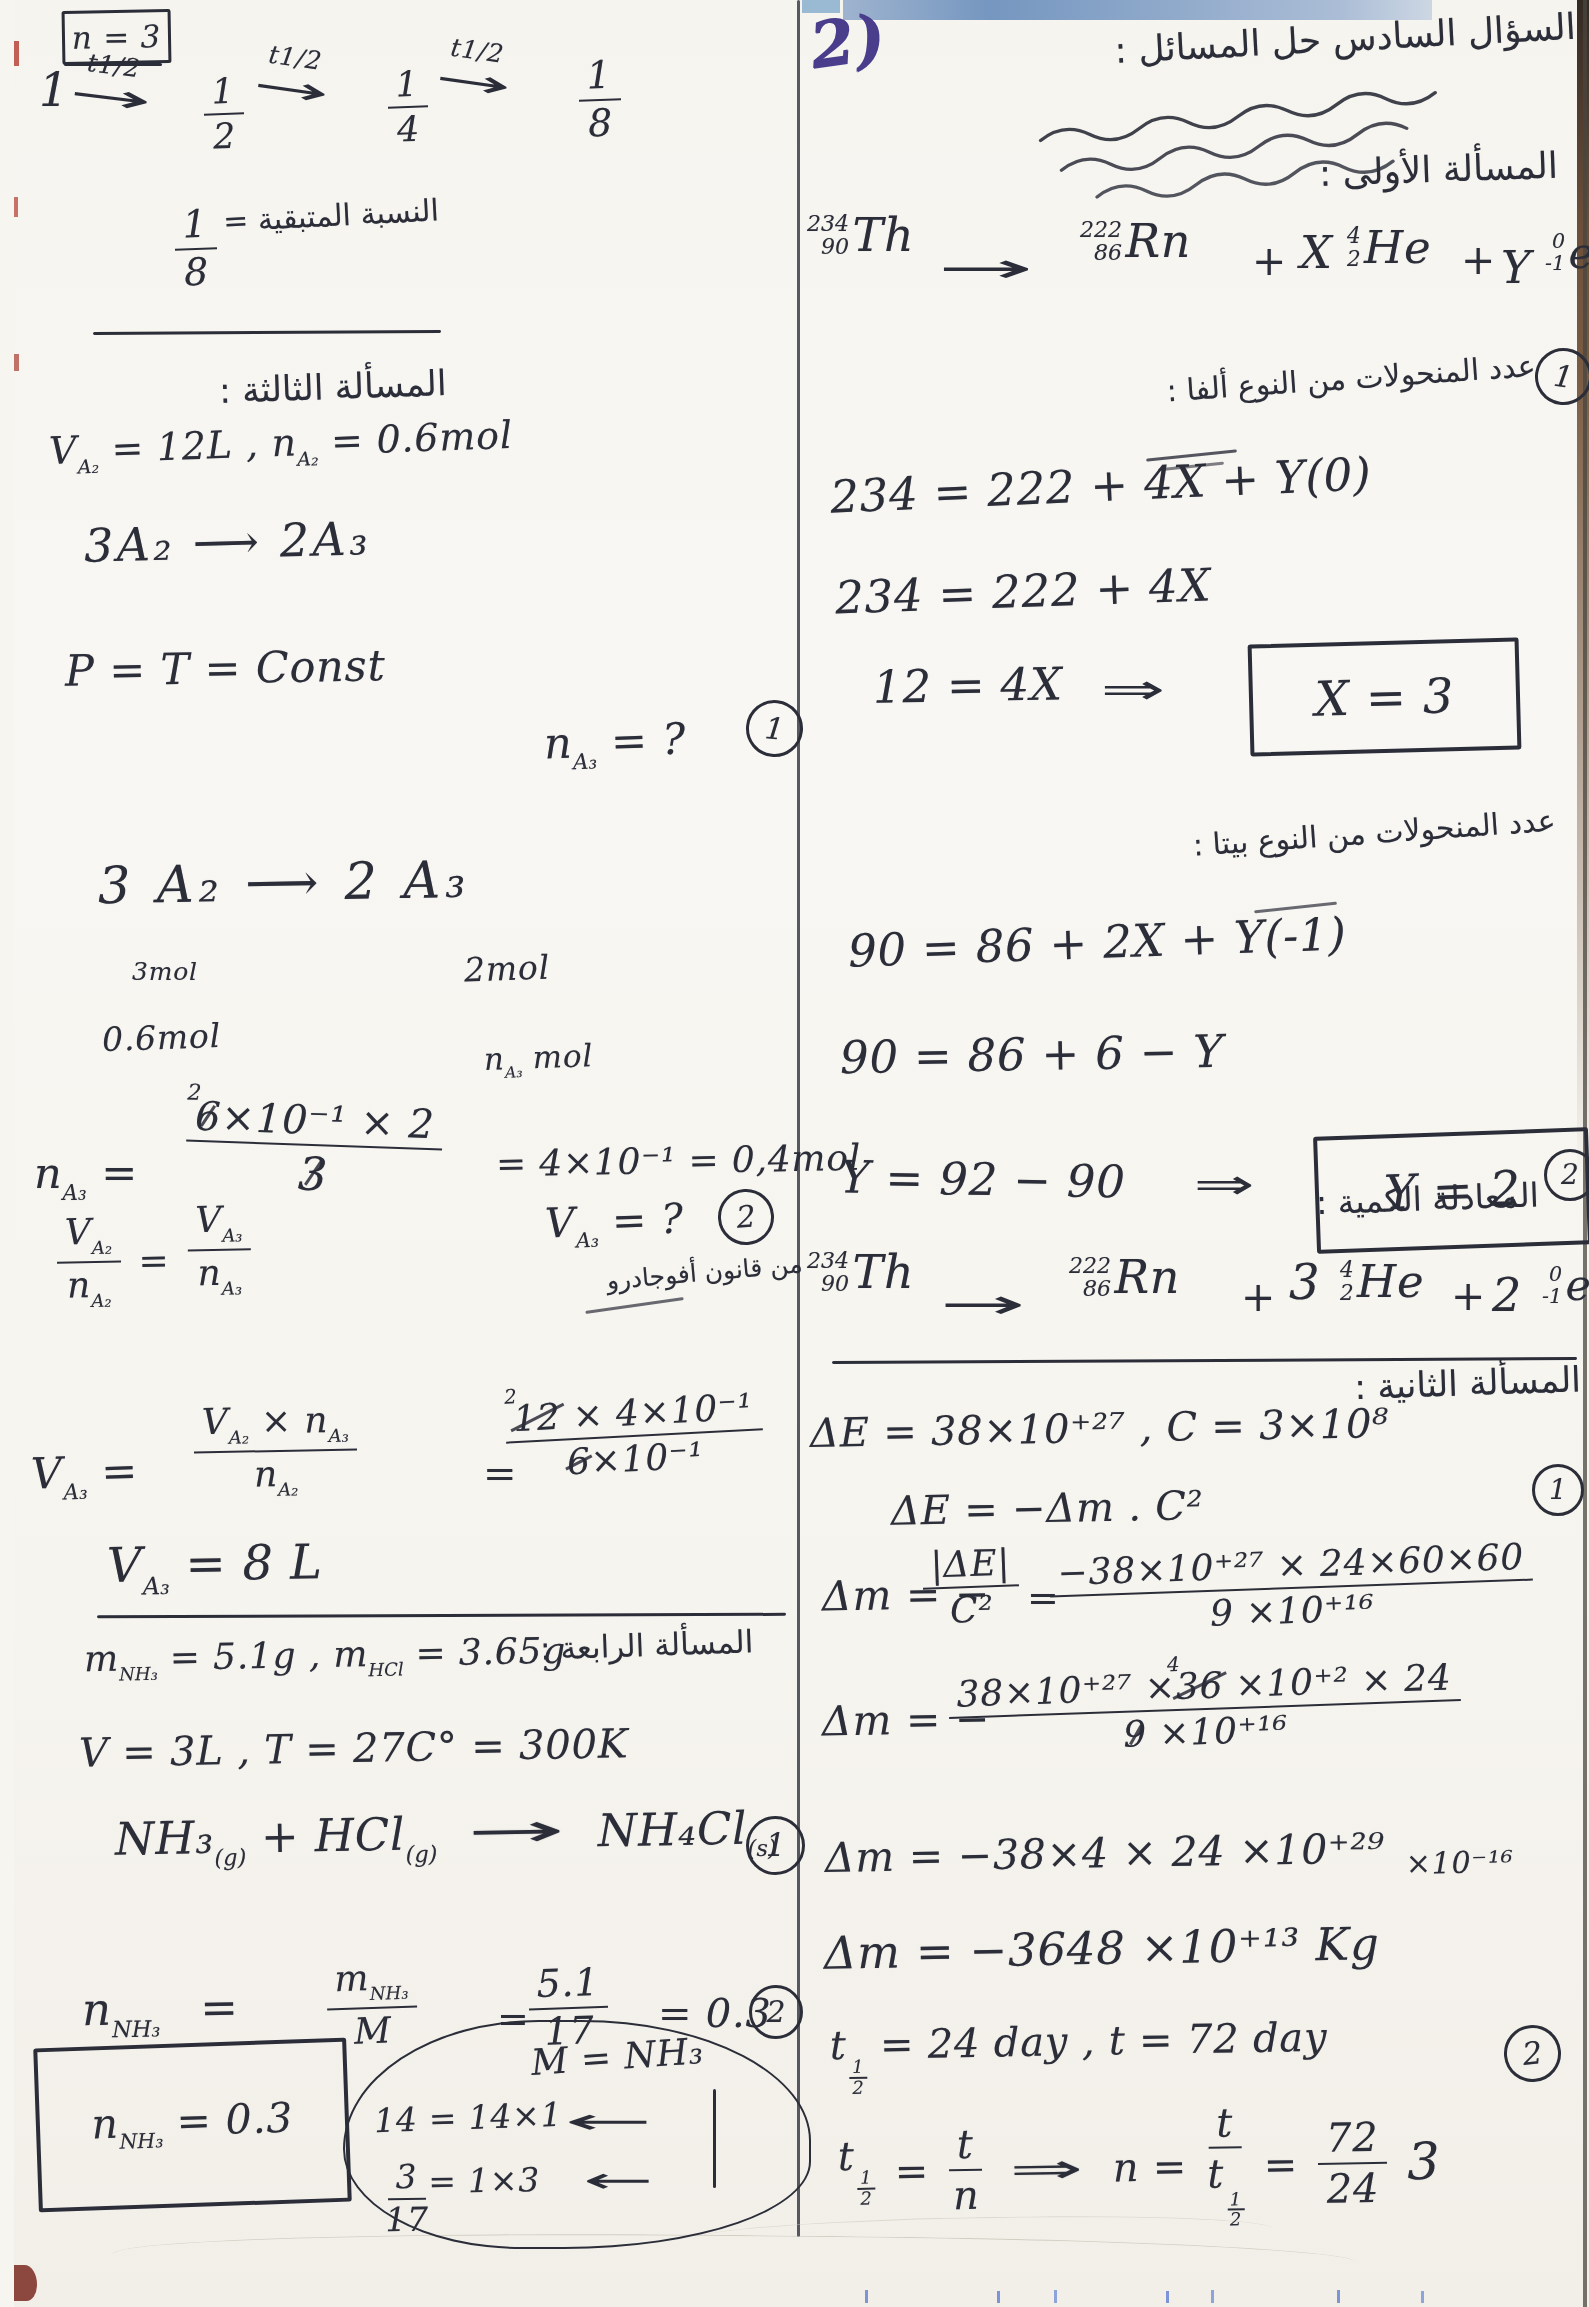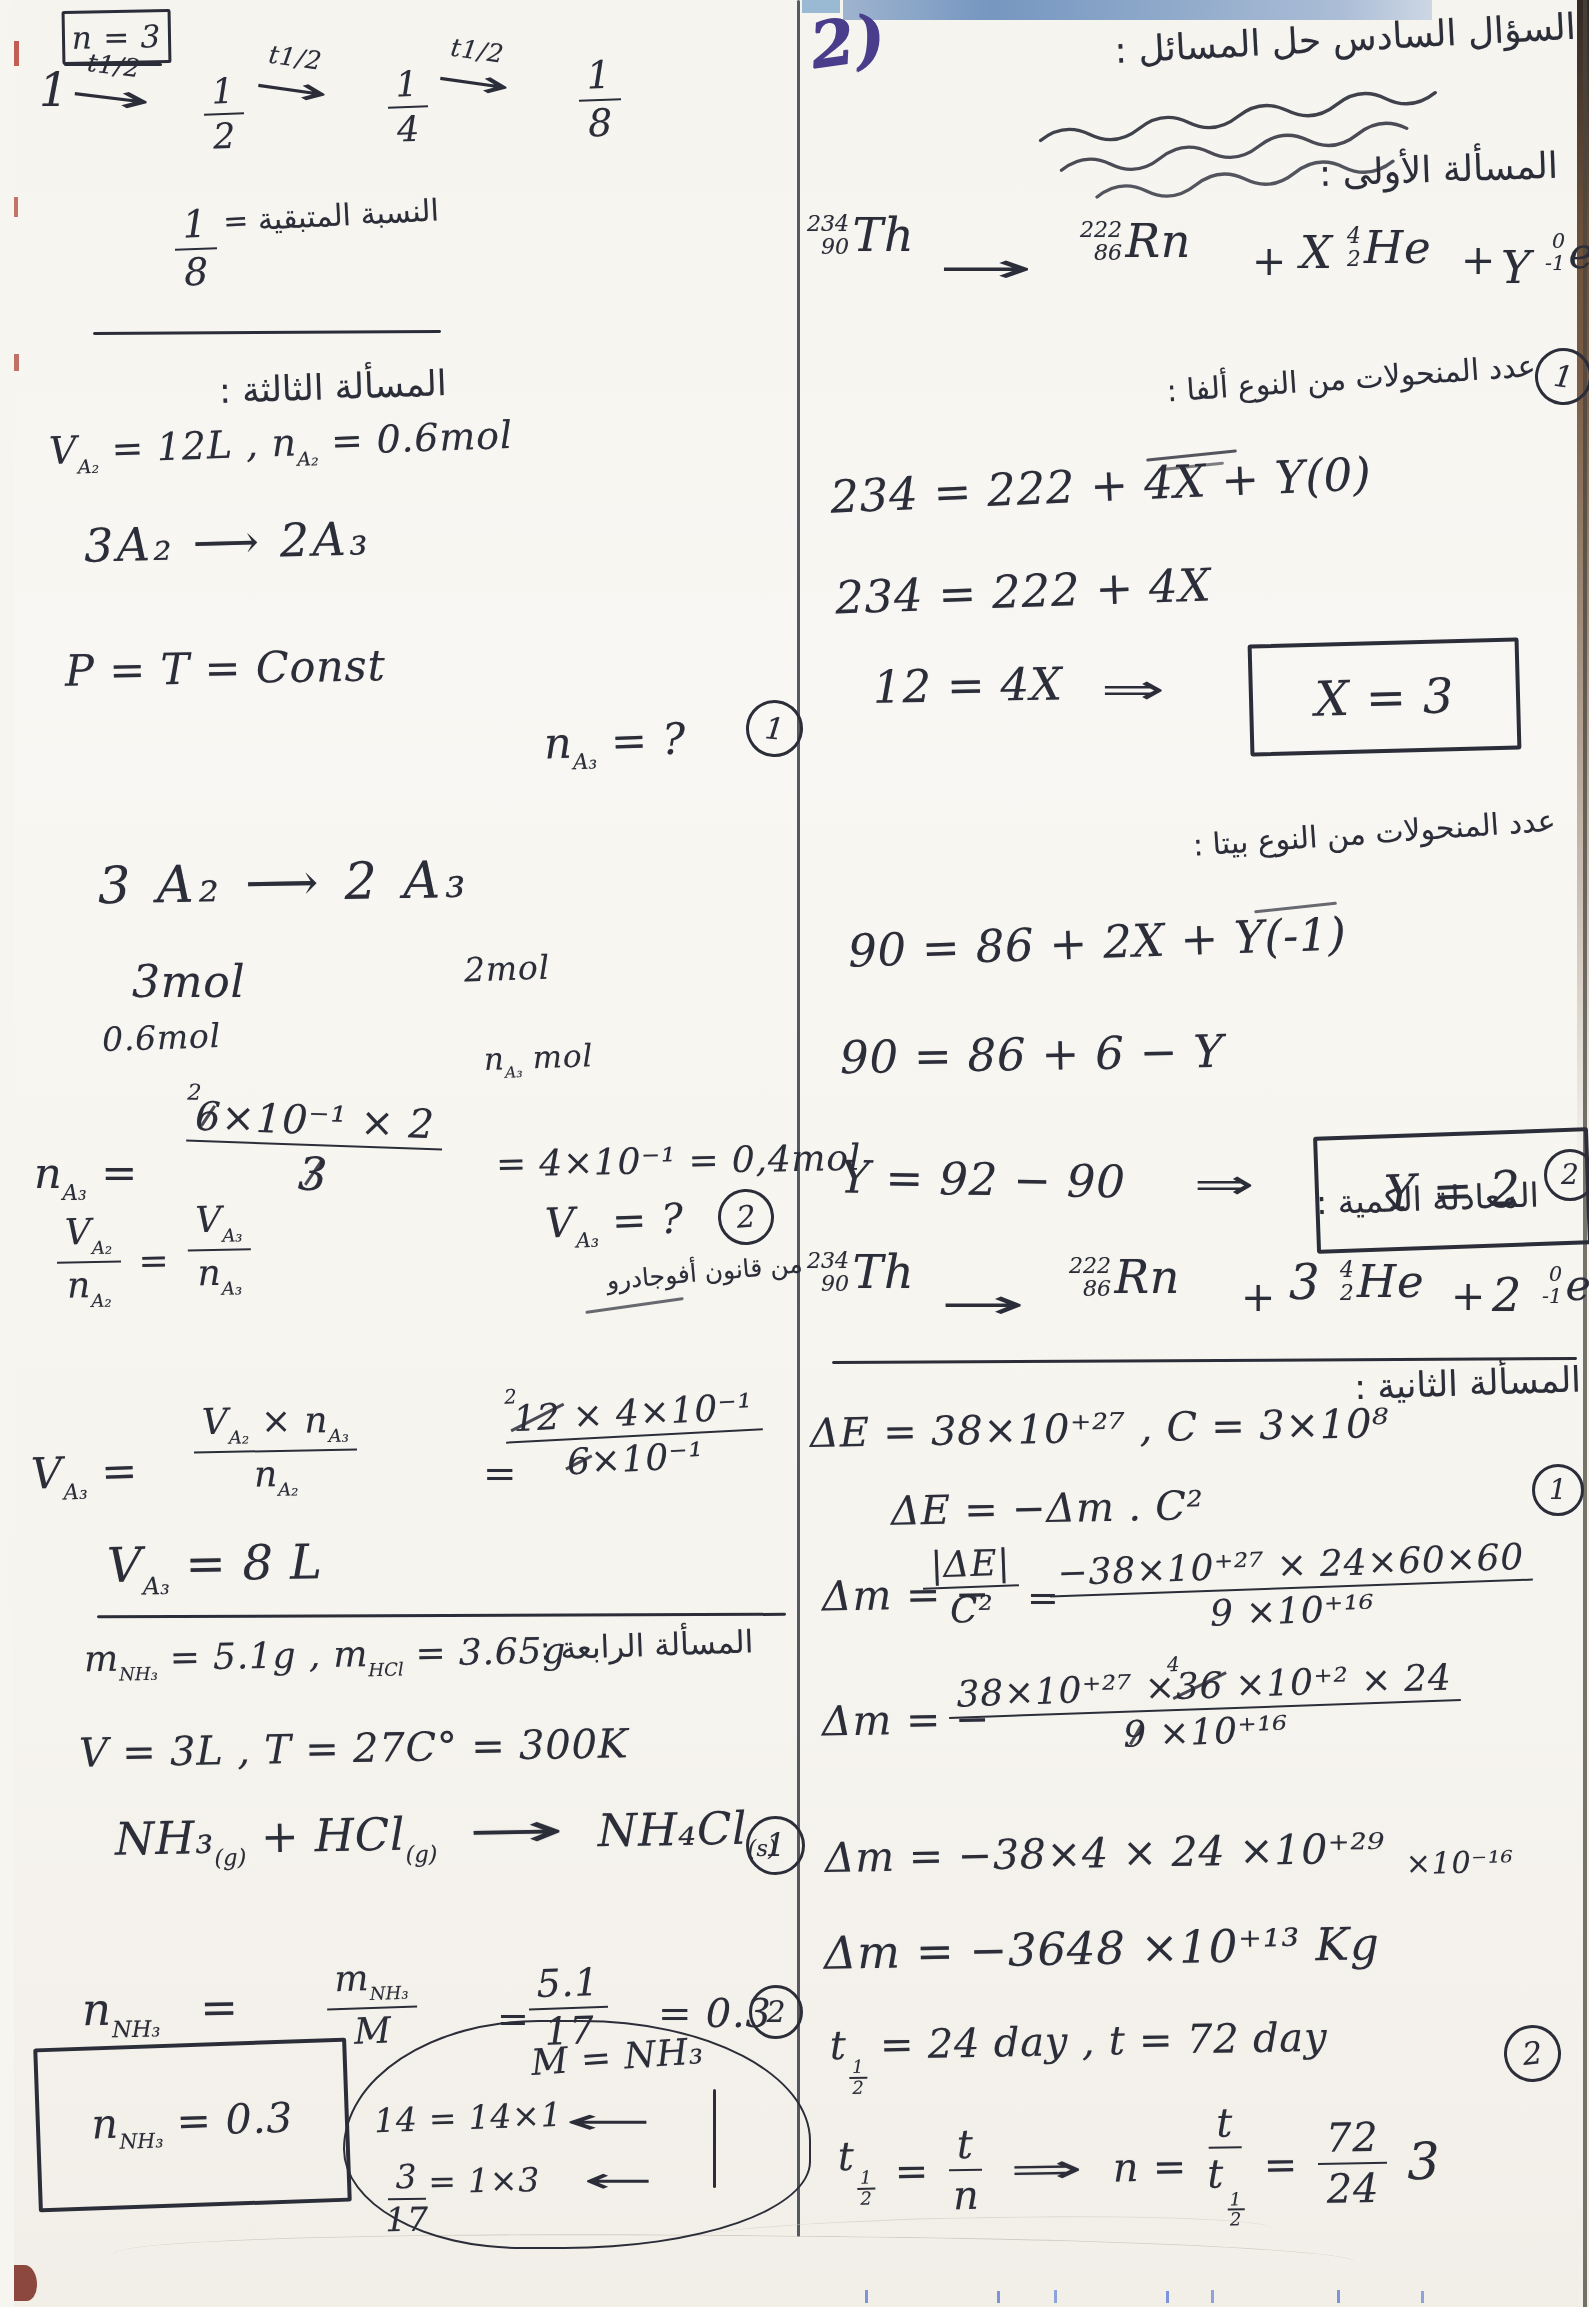--- a/index.html
+++ b/index.html
@@ -119,21 +119,21 @@
   <div class="abs m" style="left:51px;top:646px;font-size:43px;transform:rotate(-1deg);">P = T = Const</div>
 
   <div class="abs m" style="left:530px;top:719px;font-size:43px;transform:rotate(-2deg);">
     <span>n</span><span class="sb">A₃</span><span> = ?</span>
   </div>
   <div class="abs circ" style="left:732px;top:700px;width:51px;height:51px;font-size:30px;transform:rotate(6deg);">
     <span>1</span>
   </div>
 
   <div class="abs m" style="left:84px;top:856px;font-size:51px;transform:rotate(-1deg);letter-spacing:5px;">3 A₂ ⟶ 2 A₃</div>
-  <div class="abs m" style="left:118px;top:959px;font-size:44px;">3mol</div>
+  <div class="abs m" style="left:118px;top:959px;font-size:25px;">3mol</div>
   <div class="abs m" style="left:450px;top:952px;font-size:33px;transform:rotate(-2deg);">2mol</div>
   <div class="abs m" style="left:88px;top:1021px;font-size:33px;transform:rotate(-2deg);">0.6mol</div>
   <div class="abs m" style="left:470px;top: 1041px;font-size:31px;transform:rotate(-2deg);">
     <span>n</span><span class="sb">A₃</span><span> mol</span>
   </div>
 
   <div class="abs m" style="left:20px;top:1151px;font-size:43px;">
     <span>n</span><span class="sb">A₃</span>
     <span>=</span>
   </div>

